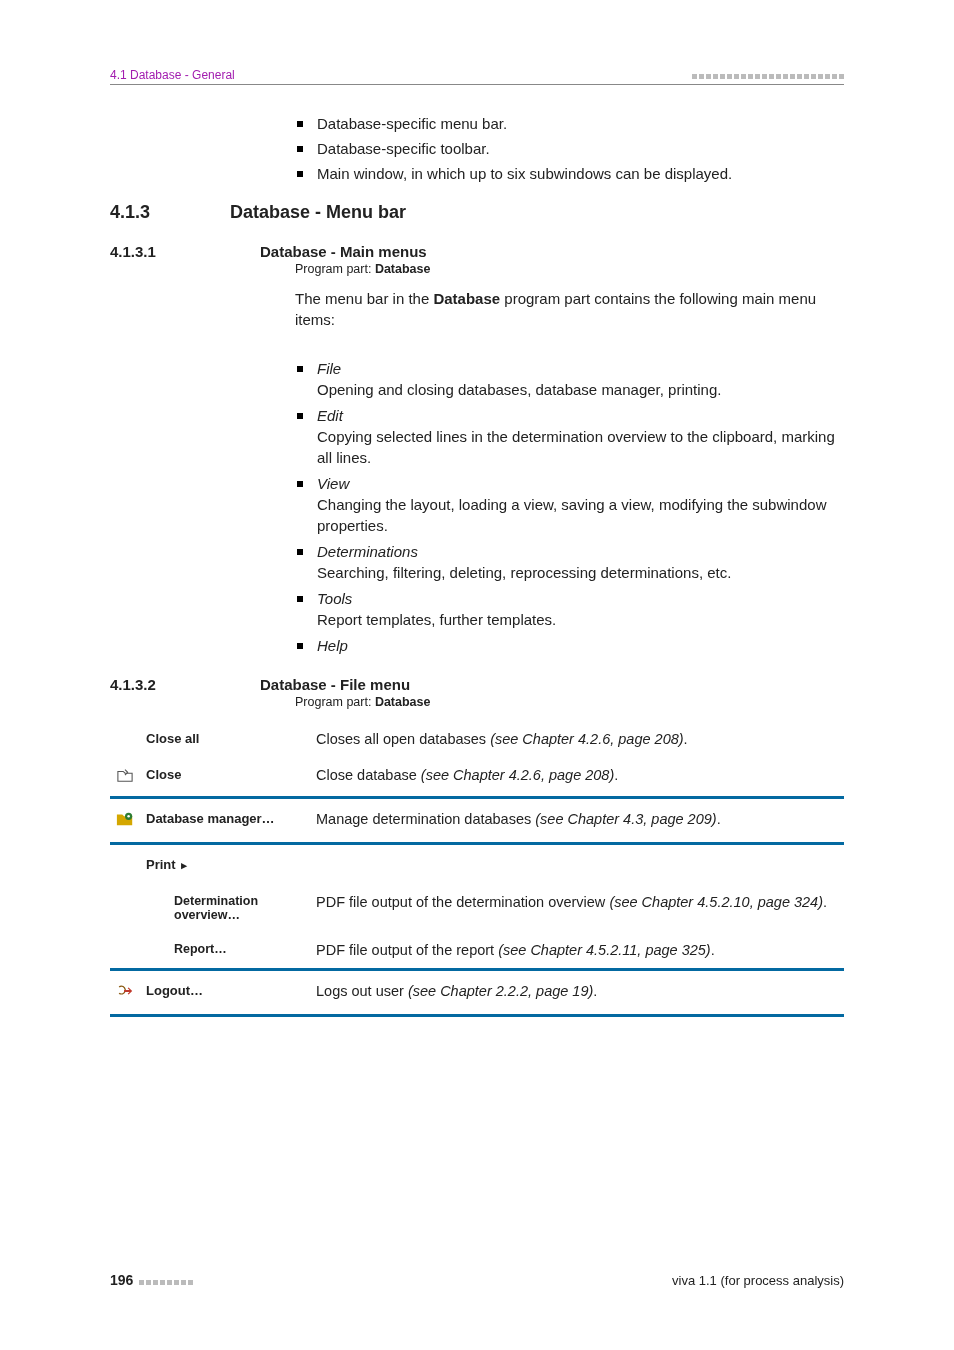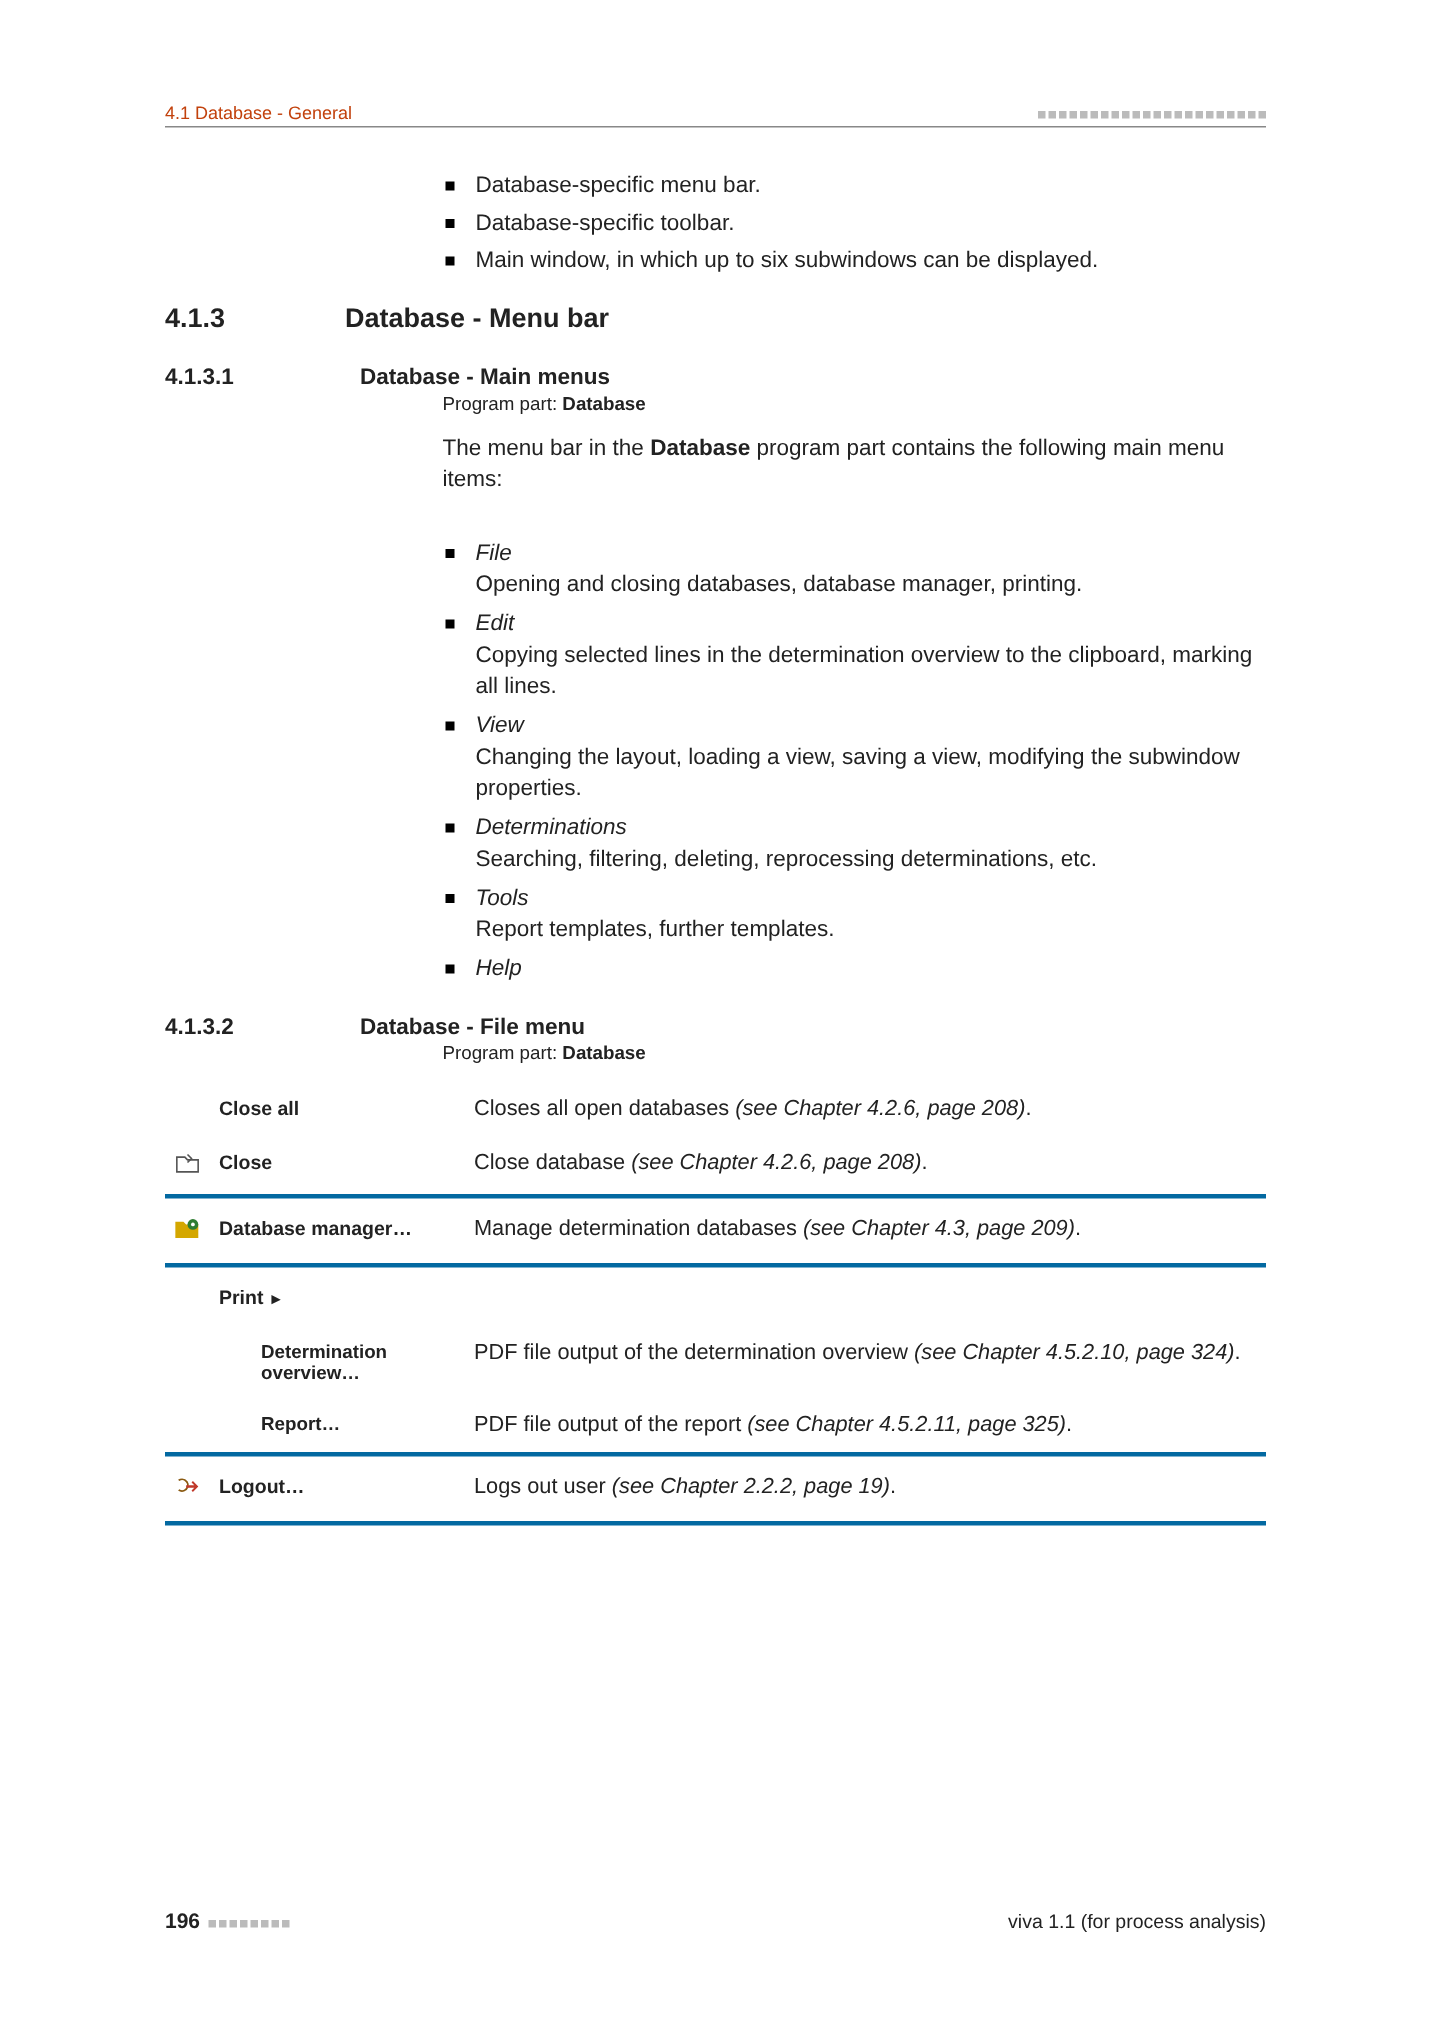--- a/index.html
+++ b/index.html
@@ -8,39 +8,39 @@
     width: 954px;
     height: 1350px;
     background: #fff;
     font-family: "Segoe UI", "Helvetica Neue", Arial, sans-serif;
     color: #222;
     position: relative;
   }
   .page { padding: 68px 110px 0 110px; }
   .header-row {
     display: flex; justify-content: space-between; align-items: center;
-    font-size: 12px; color: #c2410c;
+    font-size: 12px; color: #a21caf;
   }
   .header-dots span {
     display: inline-block; width: 5px; height: 5px; background: #bbb;
     margin-left: 2px;
   }
   .header-line {
     border: none; border-top: 1px solid #888; margin: 2px 0 28px 0;
   }
   .content-body { margin-left: 185px; font-size: 15px; line-height: 1.4; }
   ul.bullets { list-style: none; padding-left: 0; margin: 0 0 18px 0; }
   ul.bullets > li { position: relative; padding-left: 22px; margin-bottom: 4px; }
   ul.bullets > li::before {
     content: ""; position: absolute; left: 2px; top: 8px;
     width: 6px; height: 6px; background: #000;
   }
   .h4 { display: flex; font-weight: 700; font-size: 18px; margin-bottom: 6px; }
   .h4 .num { width: 120px; flex-shrink: 0; }
-  .h5 { display: flex; font-weight: 700; font-size: 15px; margin-top: 20px; margin-bottom: 2px; }
+  .h5 { display: flex; font-weight: 700; font-size: 15px; margin-top: 20px; margin-bottom: 2px; gap: 20px; }
   .h5 .num { width: 130px; flex-shrink: 0; }
   .program-part { font-size: 12.5px; margin-left: 185px; margin-bottom: 12px; }
   .program-part .bold { font-weight: 700; }
   .intro { margin-left: 185px; font-size: 15px; line-height: 1.4; margin-bottom: 28px; }
   .intro .bold { font-weight: 700; }
   ul.menu-list { list-style: none; padding-left: 0; margin: 0 0 20px 185px; }
   ul.menu-list > li { position: relative; padding-left: 22px; margin-bottom: 5px; font-size: 15px; line-height: 1.4; }
   ul.menu-list > li::before {
     content: ""; position: absolute; left: 2px; top: 8px;
     width: 6px; height: 6px; background: #000;

